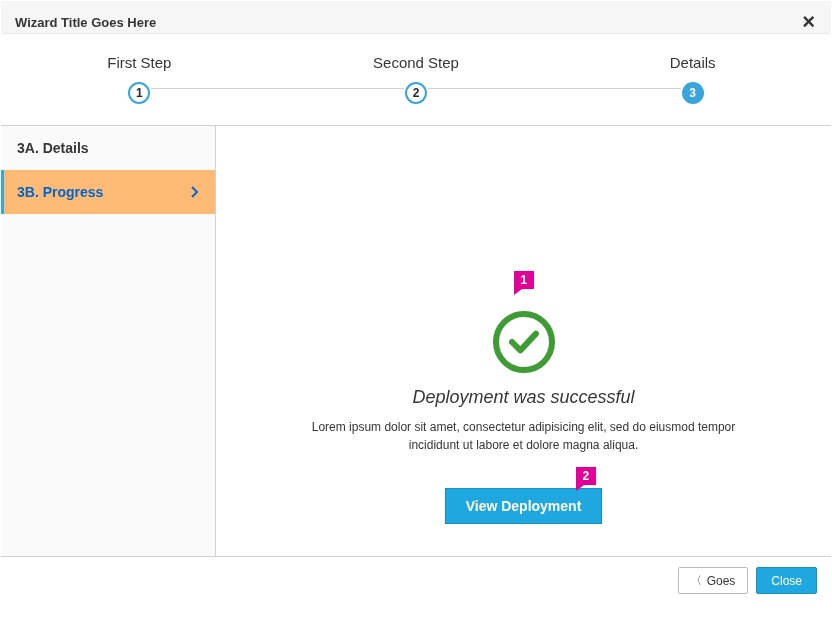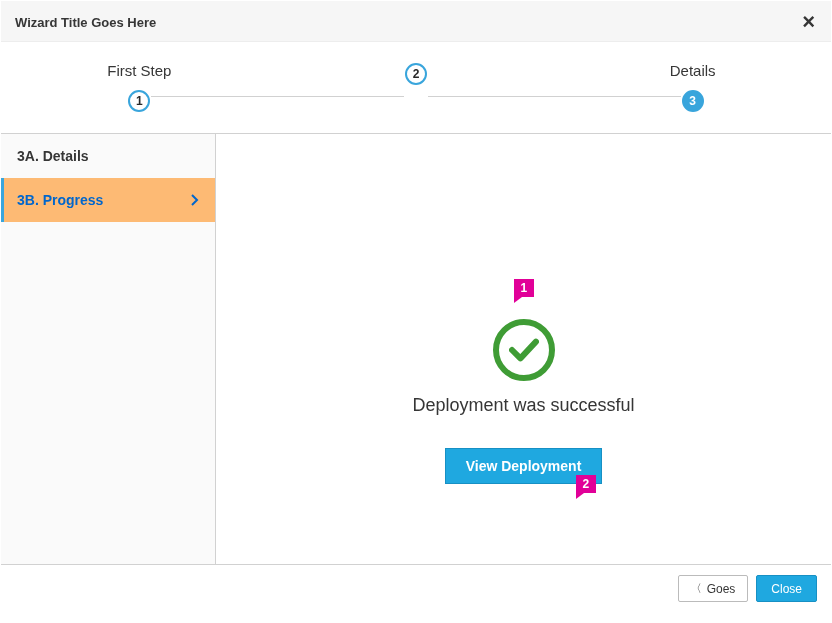--- a/index.html
+++ b/index.html
@@ -22,21 +22,21 @@
     color: var(--text);
     background: #fff;
     width: 832px;
   }
   .wizard {
     width: 832px;
     border: 1px solid #fff;
   }
   .wizard-header {
     display:flex; align-items:center; justify-content:space-between;
-    padding: 10px 14px 8px;
+    padding: 10px 14px 0;
     background: var(--header-bg);
     border-bottom: 1px solid #ededed;
   }
   .wizard-title { font-weight:700; font-size:13px; }
   .close-x {
     font-size:22px; font-weight:700; line-height:1; cursor:pointer;
     user-select:none; padding:0 2px;
   }
   .steps-bar {
     background:#fff;
@@ -135,27 +135,27 @@
   .cal2 { top:341px; left: calc(50% + 52px); }
 
   .success-icon {
     width:62px; height:62px; border-radius:50%;
     border:6px solid var(--green);
     display:flex; align-items:center; justify-content:center;
     margin-top:110px;
   }
   .success-icon svg { width:30px; height:24px; }
   .success-title {
-    font-size:18px; color:#363636; margin:14px 0 10px;
+    font-size:18px; color:#363636; margin:14px 0 10px;font-style:italic;
   }
   .success-desc {
     max-width:430px; text-align:center; font-size:12px; line-height:1.5; color:#363636;
   }
   .primary-action {
-    margin-top:22px;
+    margin-top:34px;
     background: var(--lightblue);
     color:#fff; font-weight:700; font-size:14px;
     padding:9px 20px;
     border:1px solid #1790c4;
     cursor:pointer;
   }
 
   .wizard-footer {
     border-top:1px solid var(--border);
     display:flex; justify-content:flex-end; gap:8px;
@@ -188,20 +188,21 @@
     <span class="connector a"></span>
     <span class="connector b"></span>
 
     <div class="step">
       <div class="step-label">First Step</div>
       <div class="step-row">
           <div class="circle">1</div>
         </div>
     </div>
     <div class="step">
+      <div class="step-label">Second Step</div>
       <div class="step-row">
           <div class="circle">2</div>
         </div>
     </div>
     <div class="step">
       <div class="step-label">Details</div>
       <div class="step-row">
           <div class="circle filled">3</div>
         </div>
     </div>
@@ -226,20 +227,21 @@
     <div class="pane">
       <div class="callout cal1">1</div>
       <div class="callout cal2">2</div>
 
       <div class="success-icon">
         <svg viewBox="0 0 24 20">
             <path d="M2 10 L9 17 L22 3" fill="none" stroke="#3f9c35" stroke-width="5" stroke-linecap="round" stroke-linejoin="round"></path>
           </svg>
       </div>
       <div class="success-title">Deployment was successful</div>
+      <div class="success-desc">Lorem ipsum dolor sit amet, consectetur adipisicing elit, sed do eiusmod tempor incididunt ut labore et dolore magna aliqua.</div>
       <button class="primary-action">View  Deployment</button>
     </div>
 
   </div>
 
   <div class="wizard-footer">
     <button class="btn">
       <span class="lt">〈</span>
       <span>Goes</span>
     </button>

